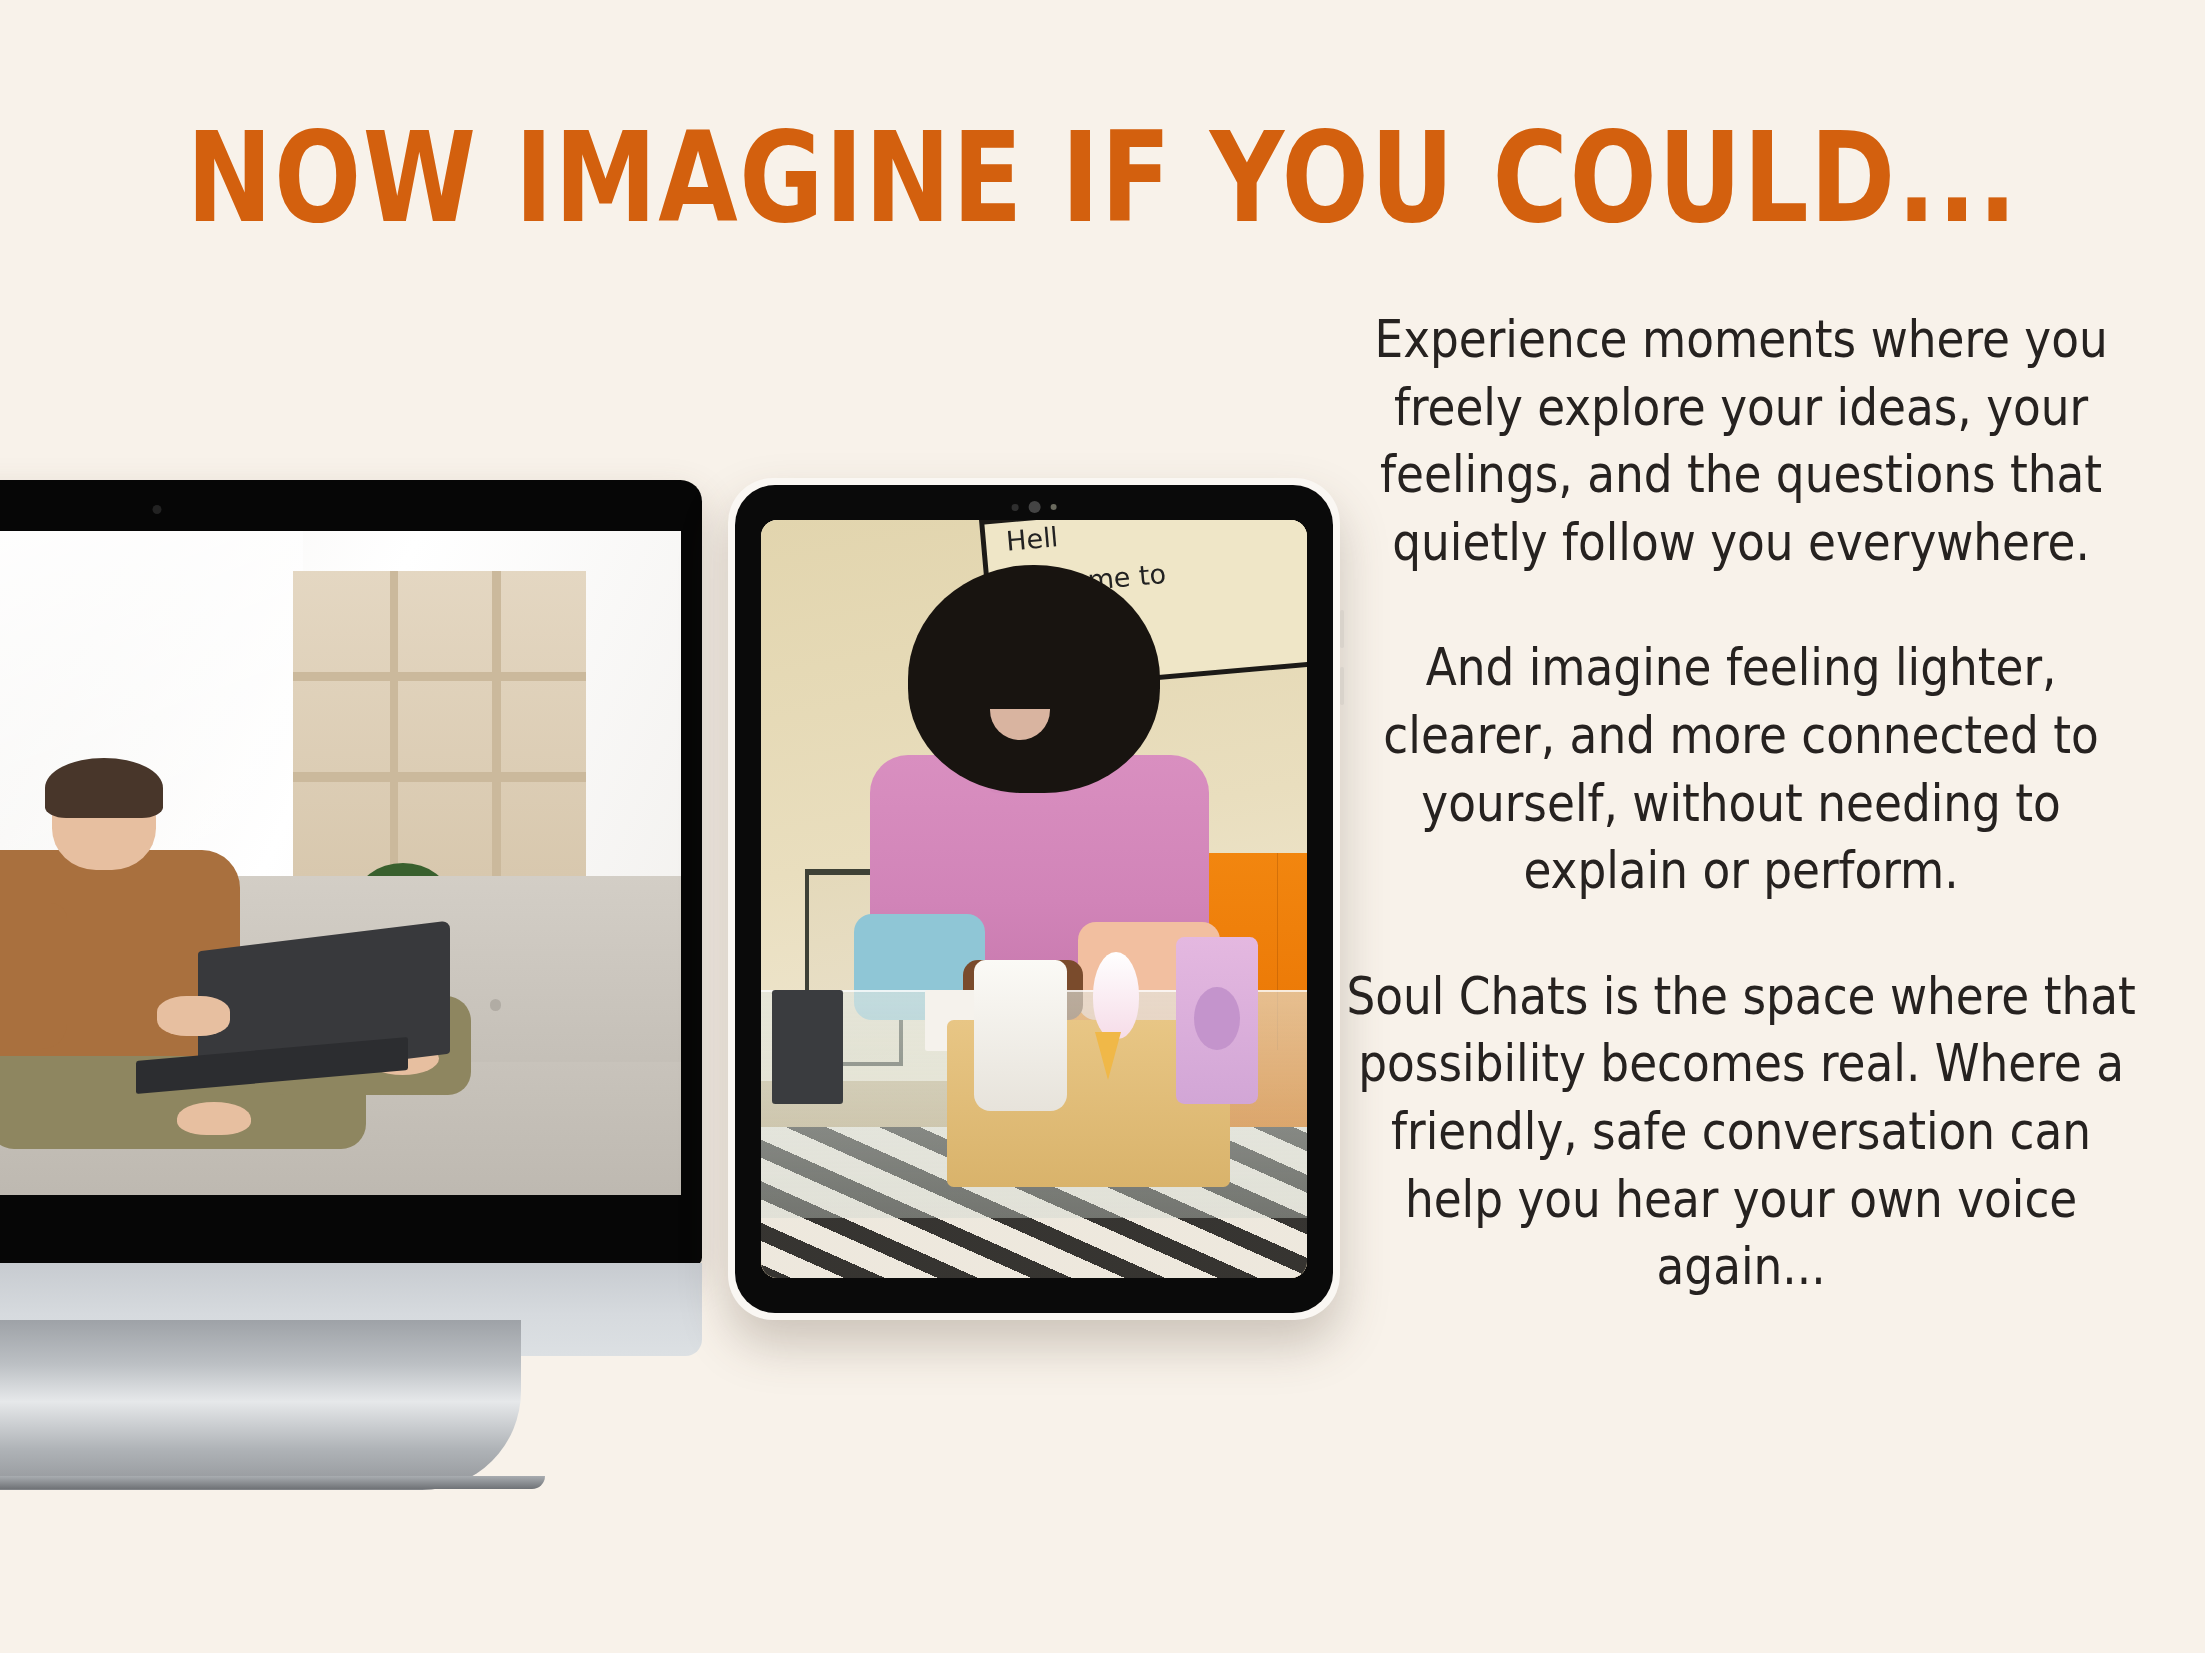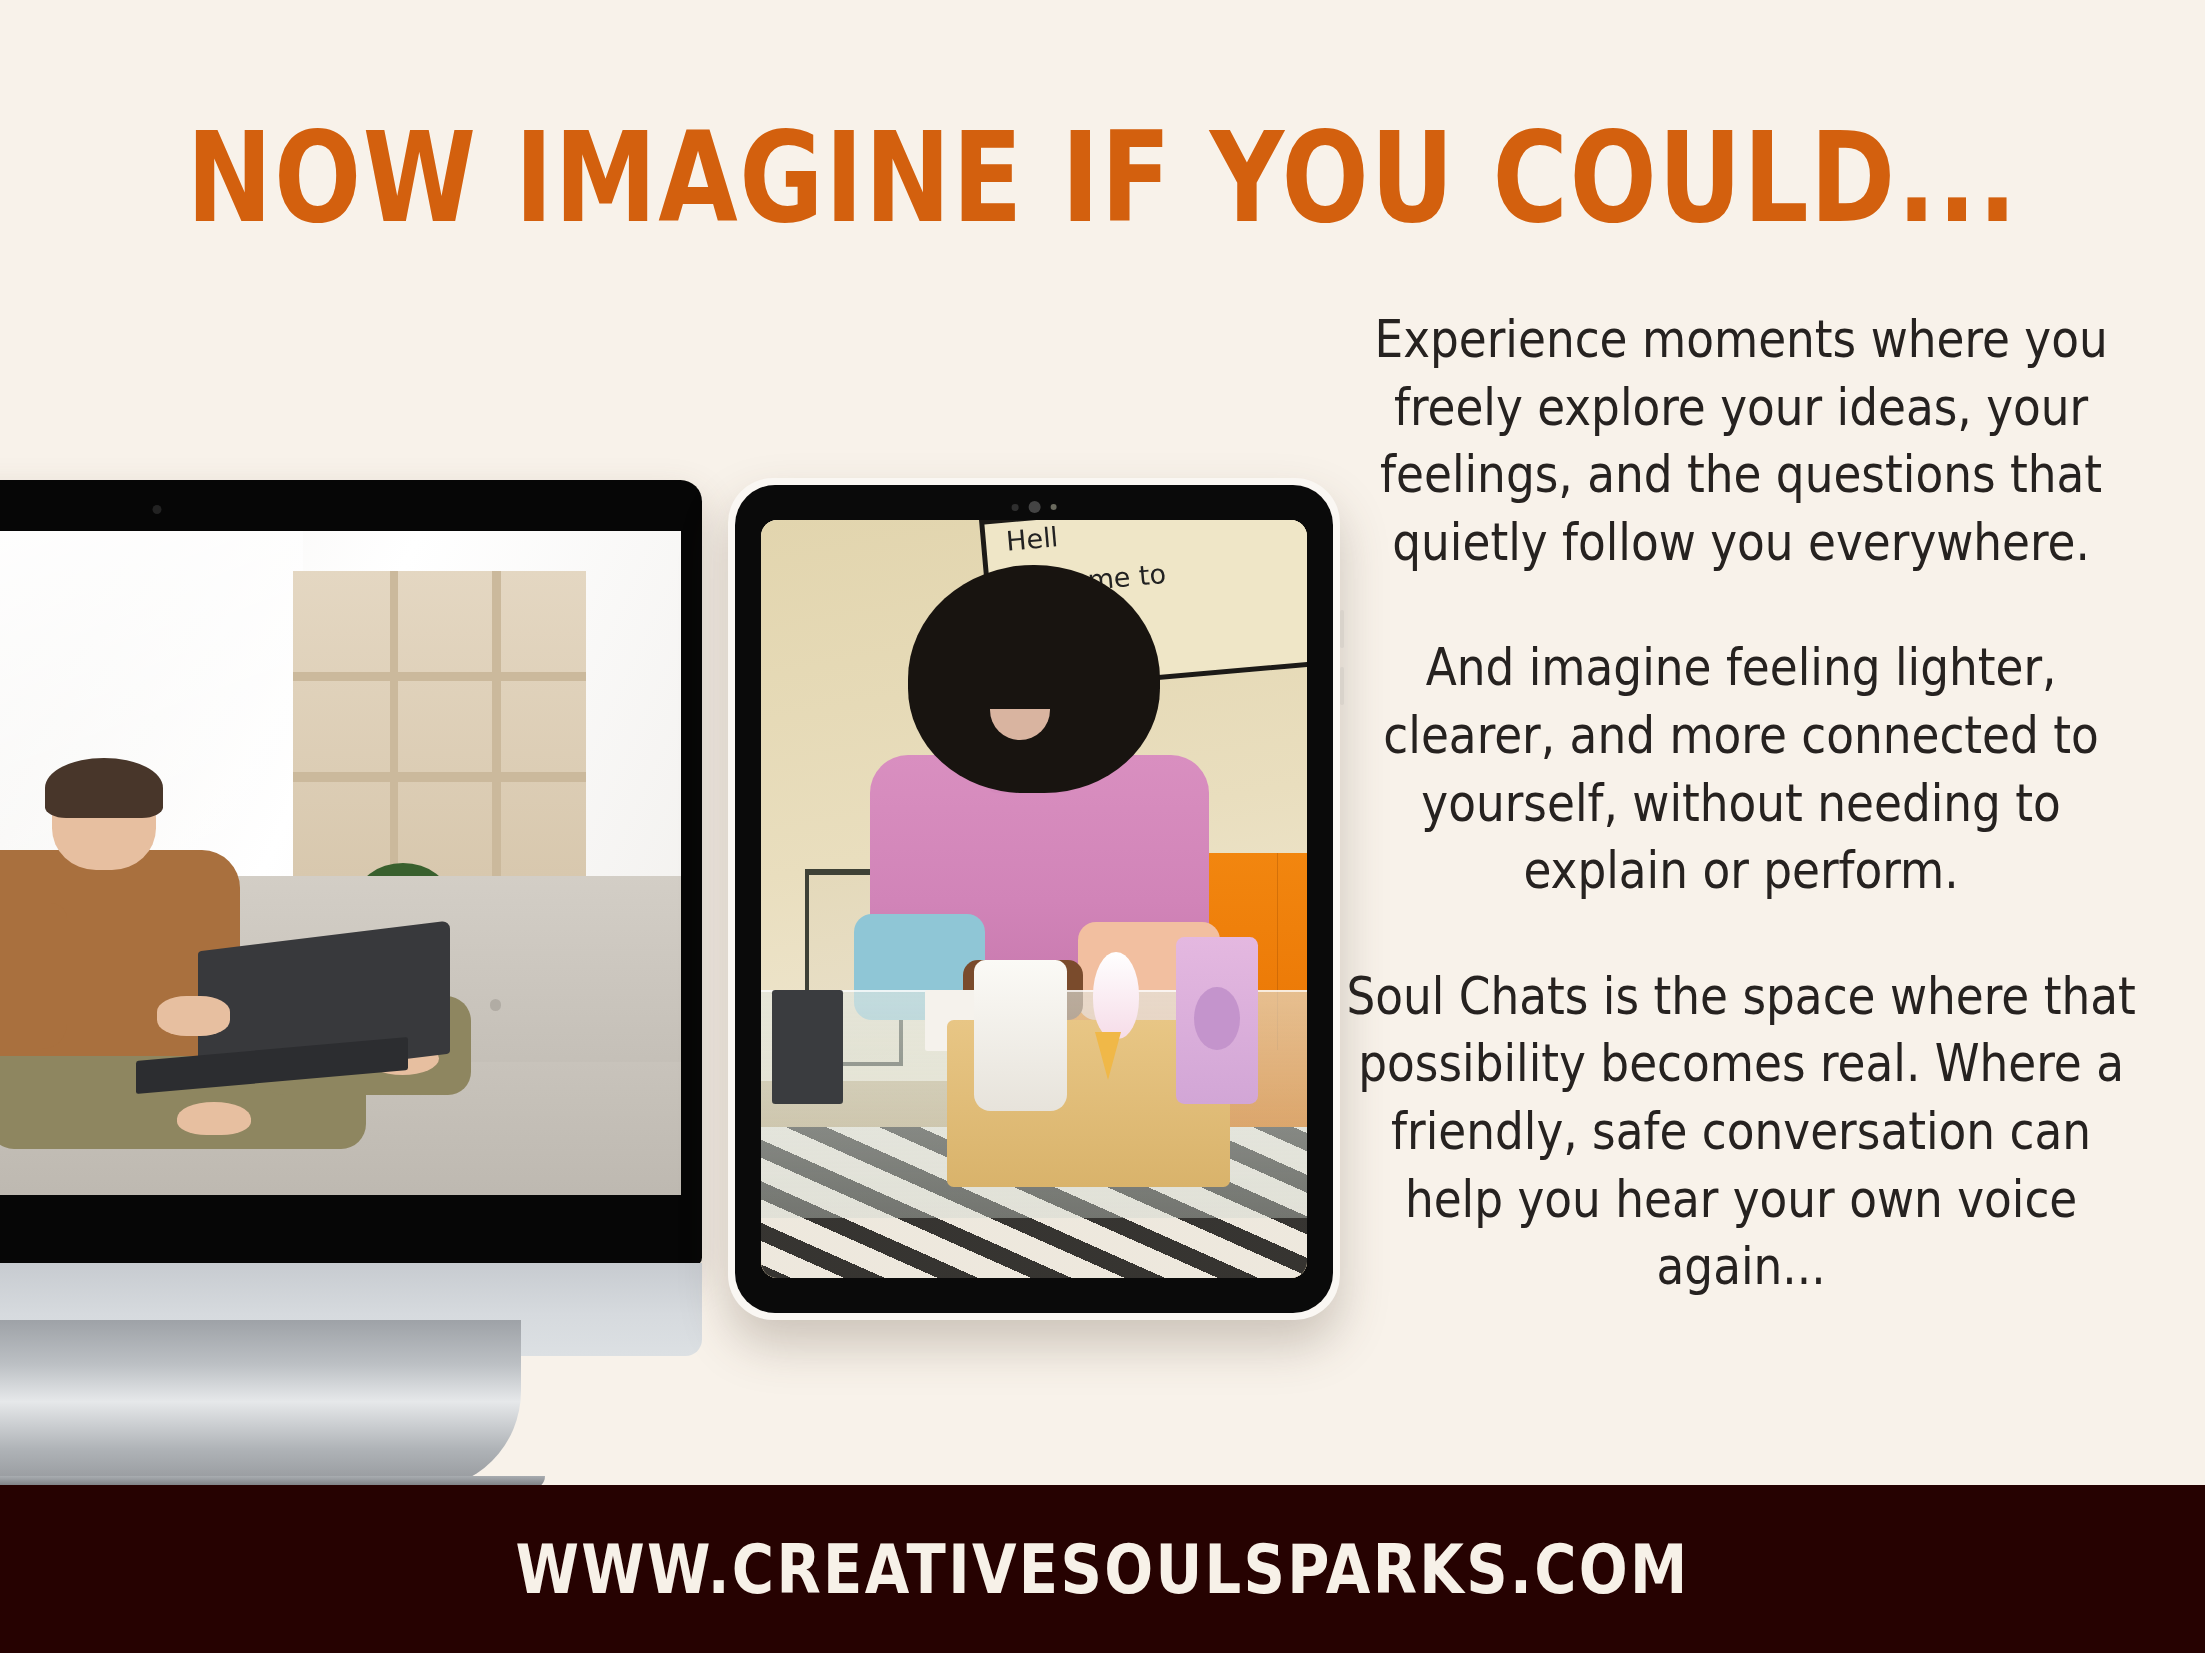--- a/index.html
+++ b/index.html
@@ -344,18 +344,15 @@
   </div>
 
   <div class="copy">
     <p>Experience moments where you freely explore your ideas, your feelings, and the questions that quietly follow you everywhere.</p>
     <div class="gap"></div>
     <p>And imagine feeling lighter, clearer, and more connected to yourself, without needing to explain or perform.</p>
     <div class="gap"></div>
     <p>Soul Chats is the space where that possibility becomes real. Where a friendly, safe conversation can help you hear your own voice again...</p>
   </div>
 
-  <div class="footer">
-    <div class="footer-url">WWW.CREATIVESOULSPARKS.COM</div>
-  </div>
 
 </div>
 
 
 </body></html>

